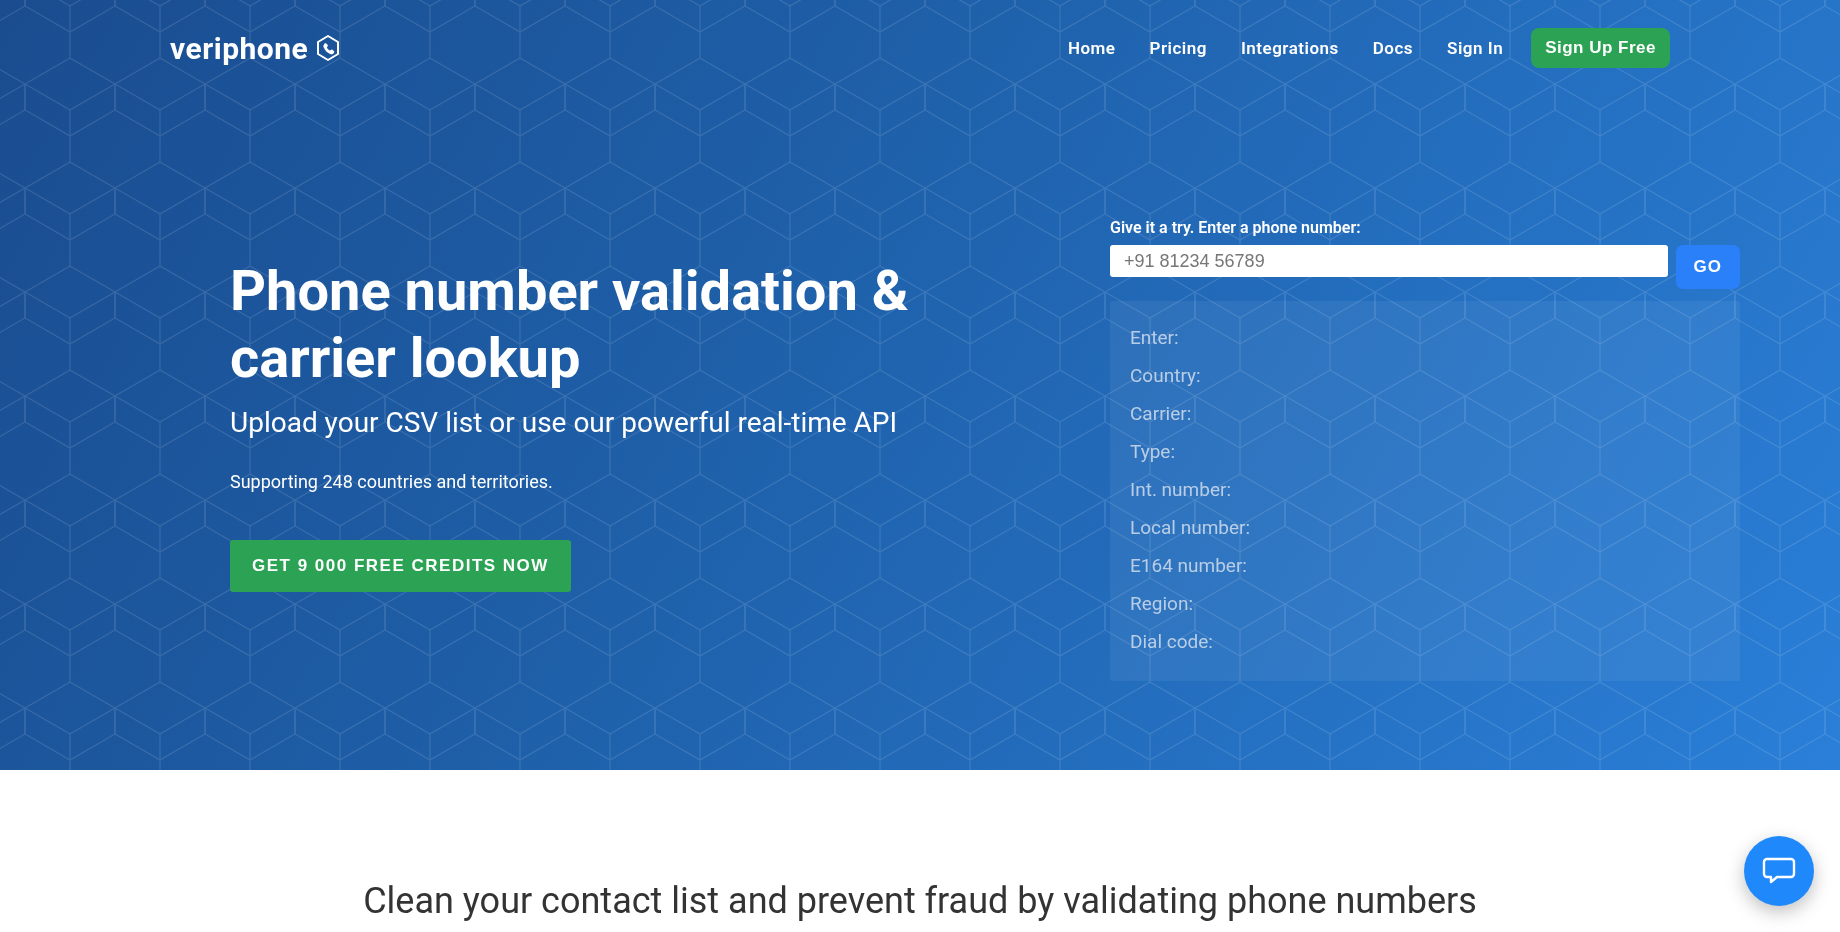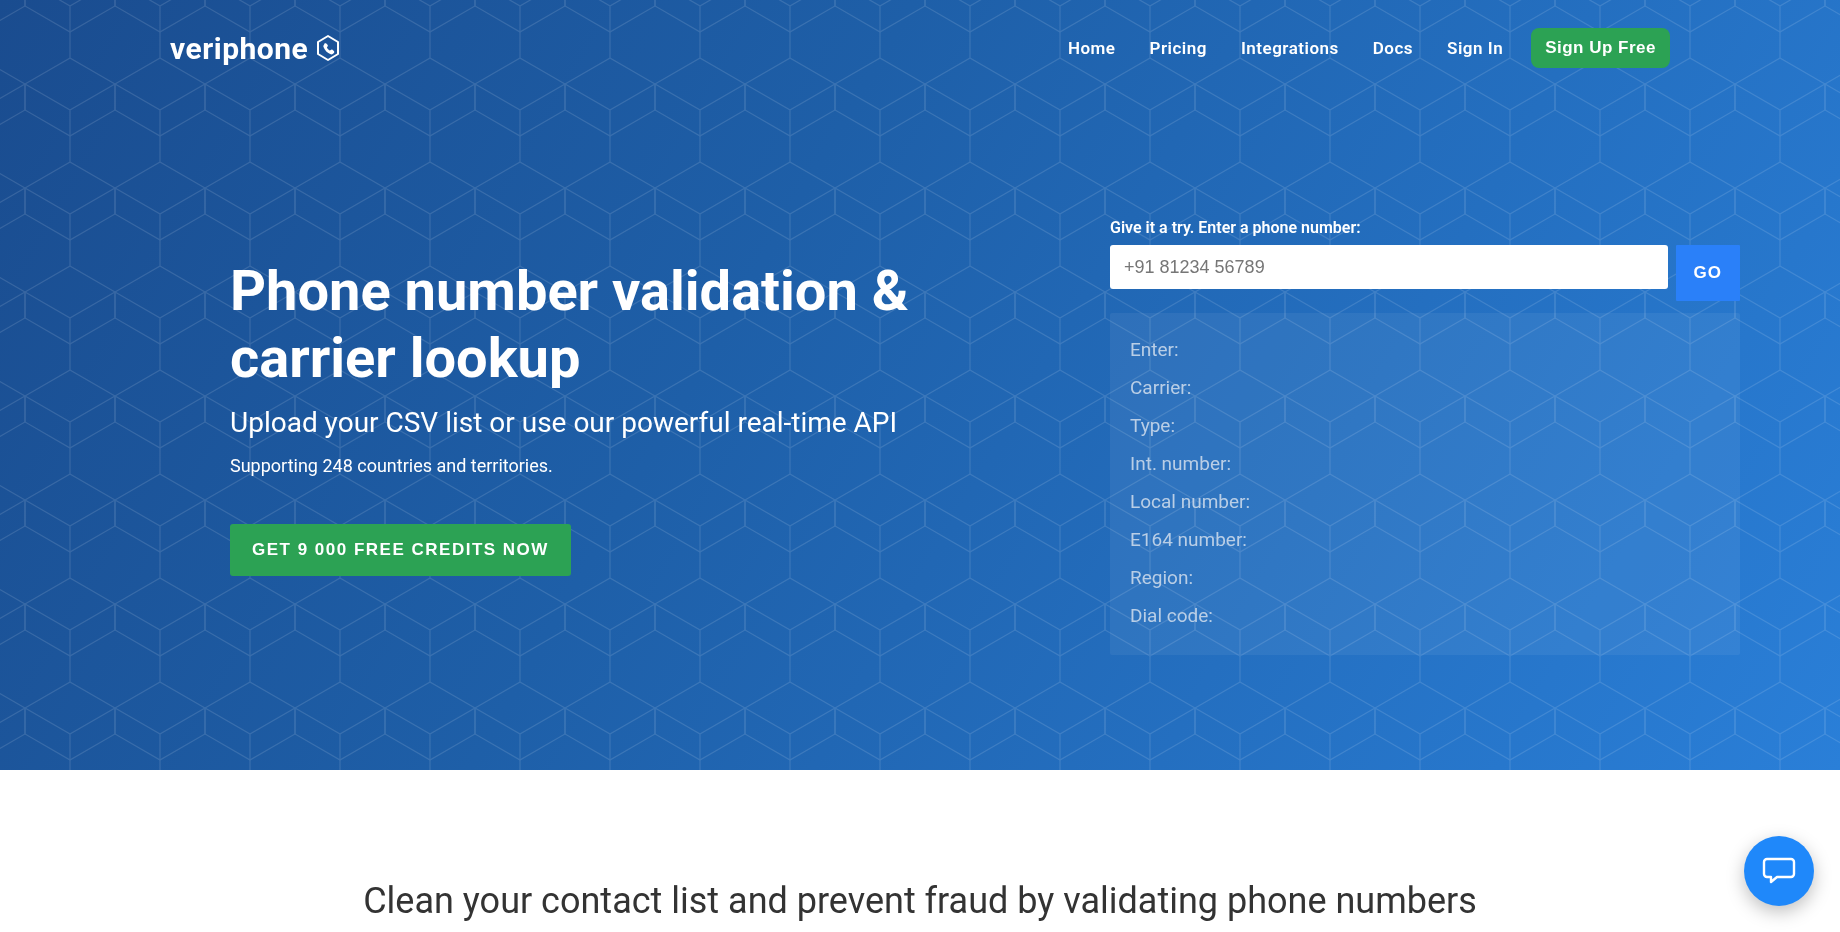--- a/index.html
+++ b/index.html
@@ -84,21 +84,21 @@
 }
 .hero-title {
   font-size: 56px;
   font-weight: 700;
   line-height: 1.2;
   margin-bottom: 14px;
 }
 .hero-sub {
   font-size: 28px;
   font-weight: 400;
-  margin-bottom: 16px;
+  margin-bottom: 32px;
 }
 .hero-support {
   font-size: 18px;
   font-weight: 400;
   margin-bottom: 48px;
 }
 .cta-btn {
   background: #2ca254;
   color: #fff;
   font-size: 17px;
@@ -118,39 +118,39 @@
   font-weight: 600;
   margin-bottom: 8px;
 }
 .input-row {
   display: flex;
   gap: 8px;
   margin-bottom: 12px;
 }
 .phone-input {
   flex: 1;
-  height: 44px;
+  height: 32px;
   border: none;
   border-radius: 3px;
   padding: 0 14px;
   font-size: 18px;
   color: #333;
   background: #fff;
 }
 .phone-input::placeholder { color: #767676; }
 .go-btn {
   background: #2a80f9;
   color: #fff;
   font-size: 17px;
   font-weight: 600;
   letter-spacing: 1px;
   border: none;
-  border-radius: 1px;
+  border-radius: 7px;
   padding: 0 18px;
-  height: 56px;
+  height: 44px;
   cursor: pointer;
   text-align: right;
 }
 .result-box {
   background: rgba(255,255,255,0.06);
   border-radius: 2px;
   padding: 18px 20px 20px;
 }
 .result-row {
   font-size: 19px;
@@ -227,20 +227,21 @@
       </div>
 
       <div class="hero-right">
         <div class="try-label">Give it a try. Enter a phone number:</div>
         <div class="input-row">
           <input class="phone-input" type="text" placeholder="+91 81234 56789" style="">
           <button class="go-btn">GO</button>
         </div>
         <div class="result-box">
           <div class="result-row">Enter:</div>
+          <div class="result-row">Country:</div>
           <div class="result-row">Carrier:</div>
           <div class="result-row">Type:</div>
           <div class="result-row">Int. number:</div>
           <div class="result-row">Local number:</div>
           <div class="result-row">E164 number:</div>
           <div class="result-row">Region:</div>
           <div class="result-row">Dial code:</div>
         </div>
       </div>
     </div>

